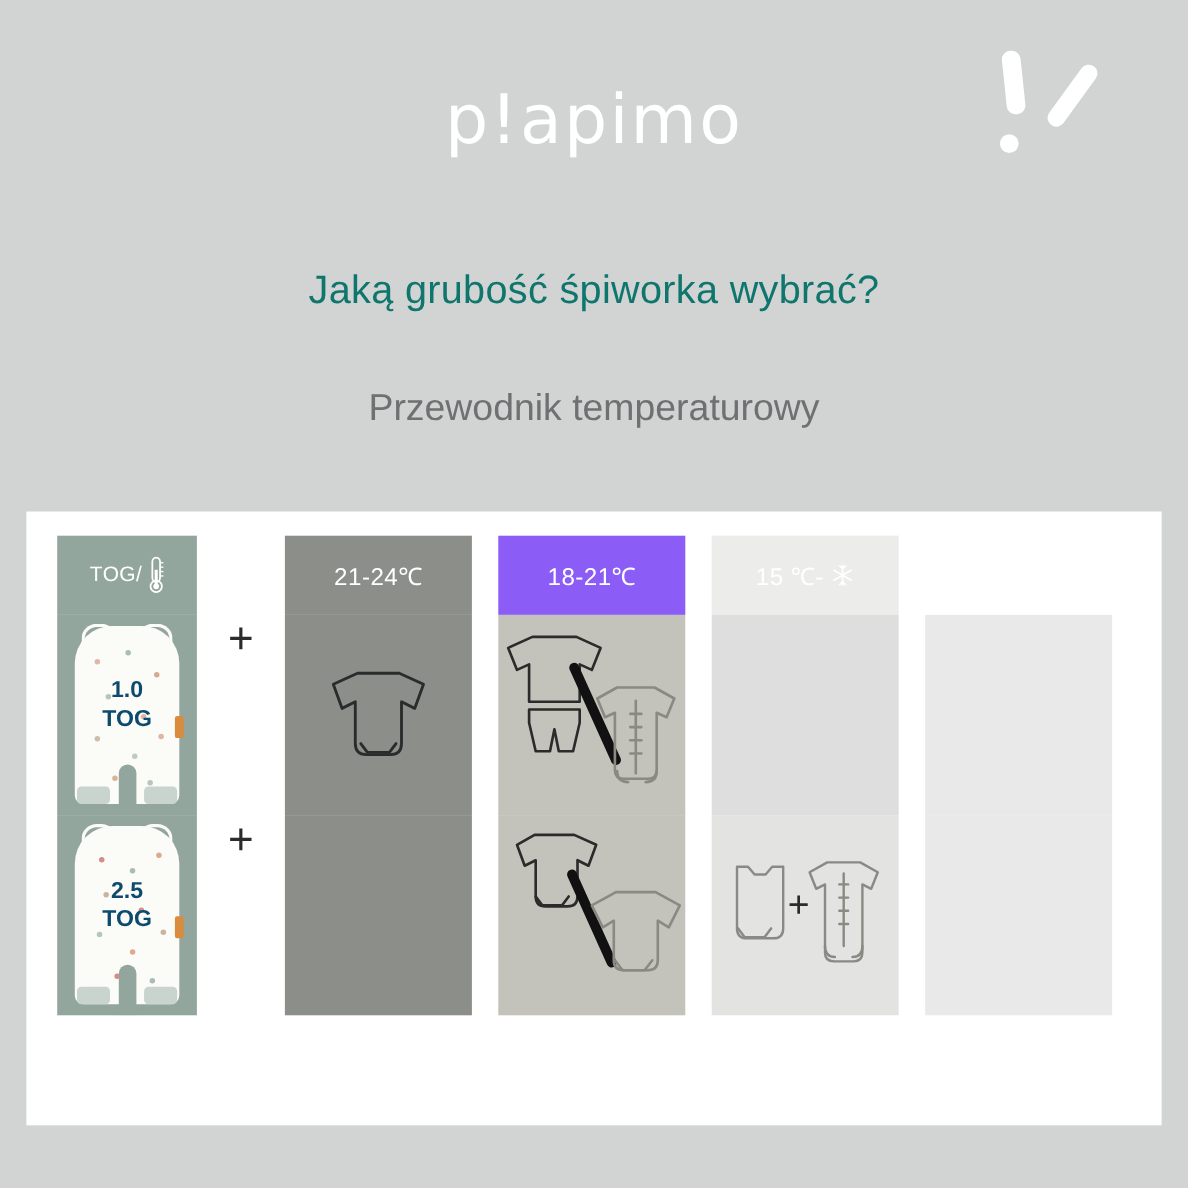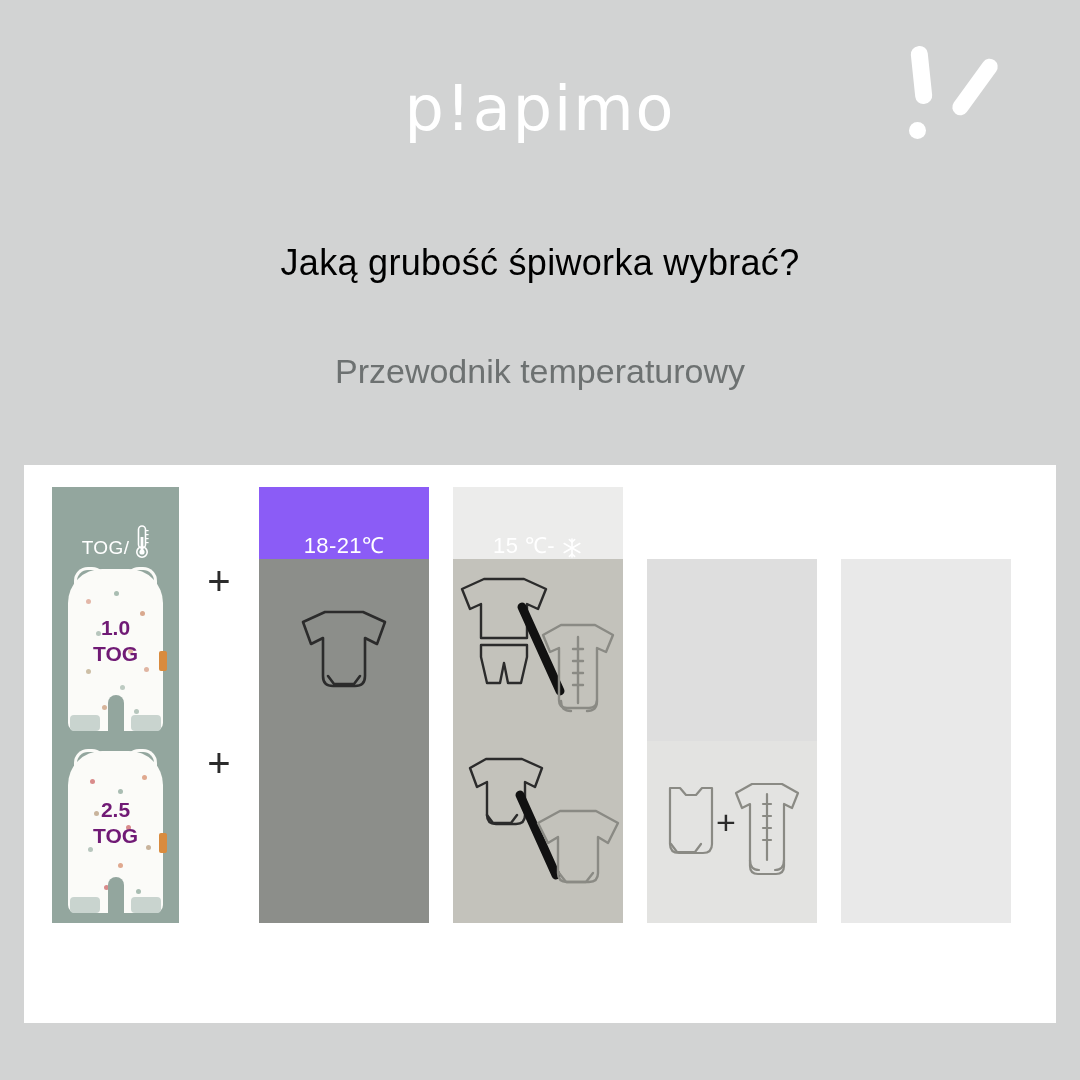--- a/index.html
+++ b/index.html
@@ -72,21 +72,21 @@
     transform: rotate(36deg);
     border-radius: 8px;
   }
 
   
   .heading {
     position: absolute;
     left: 0;
     width: 1080px;
     text-align: center;
-    color: #000000;
+    color: #0f766e;
   }
   .h1 {
     top: 242px;
     font-size: 36px;
     font-weight: 400;
     letter-spacing: 0.3px;
   }
   .h2 {
     top: 352px;
     font-size: 34px;
@@ -135,21 +135,21 @@
     width: 170px;
     flex: 0 0 170px;
     margin-right: 24px;
   }
   .col:last-child { margin-right: 0; }
 
   
   .hdr {
     height: 72px;
     display: flex;
-    align-items: flex-end;
+    align-items: center;
     justify-content: center;
     color: #ffffff;
     font-size: 22px;
     letter-spacing: 0.4px;
   }
   .hdr-tog {
     background: #93a69e;
     font-size: 19px;
     gap: 4px;
   }
@@ -225,21 +225,21 @@
     height: 20px;
     background: #d98b3e;
     border-radius: 2px;
   }
   .sack .tog-label {
     position: absolute;
     left: 0;
     top: 56px;
     width: 127px;
     text-align: center;
-    color: #701a75;
+    color: #0c4a6e;
     font-size: 21px;
     font-weight: bold;
     line-height: 1.25;
     z-index: 4;
   }
   .dots {
     position: absolute;
     inset: 0;
   }
   .dots i {
@@ -299,20 +299,23 @@
               <rect x="10.6" y="5" width="3" height="1.2" fill="#ffffff"></rect>
               <rect x="10.6" y="9" width="3" height="1.2" fill="#ffffff"></rect>
               <rect x="10.6" y="13" width="3" height="1.2" fill="#ffffff"></rect>
               <rect x="10.6" y="17" width="3" height="1.2" fill="#ffffff"></rect>
             </svg>
           </span>
         </div>
       </div>
       <div class="plus-col"></div>
 
+      <div class="col">
+        <div class="hdr hdr-c1">21-24℃</div>
+      </div>
       <div class="col">
         <div class="hdr hdr-c2">18-21℃</div>
       </div>
       <div class="col">
         <div class="hdr hdr-c4">
           <span>15 ℃-</span>
           <span style="margin-left:6px;display:inline-flex;">
             <svg width="22" height="22" viewBox="0 0 22 22">
               <g stroke="#ffffff" stroke-width="1.6" stroke-linecap="round">
                 <line x1="11" y1="2" x2="11" y2="20"></line>

